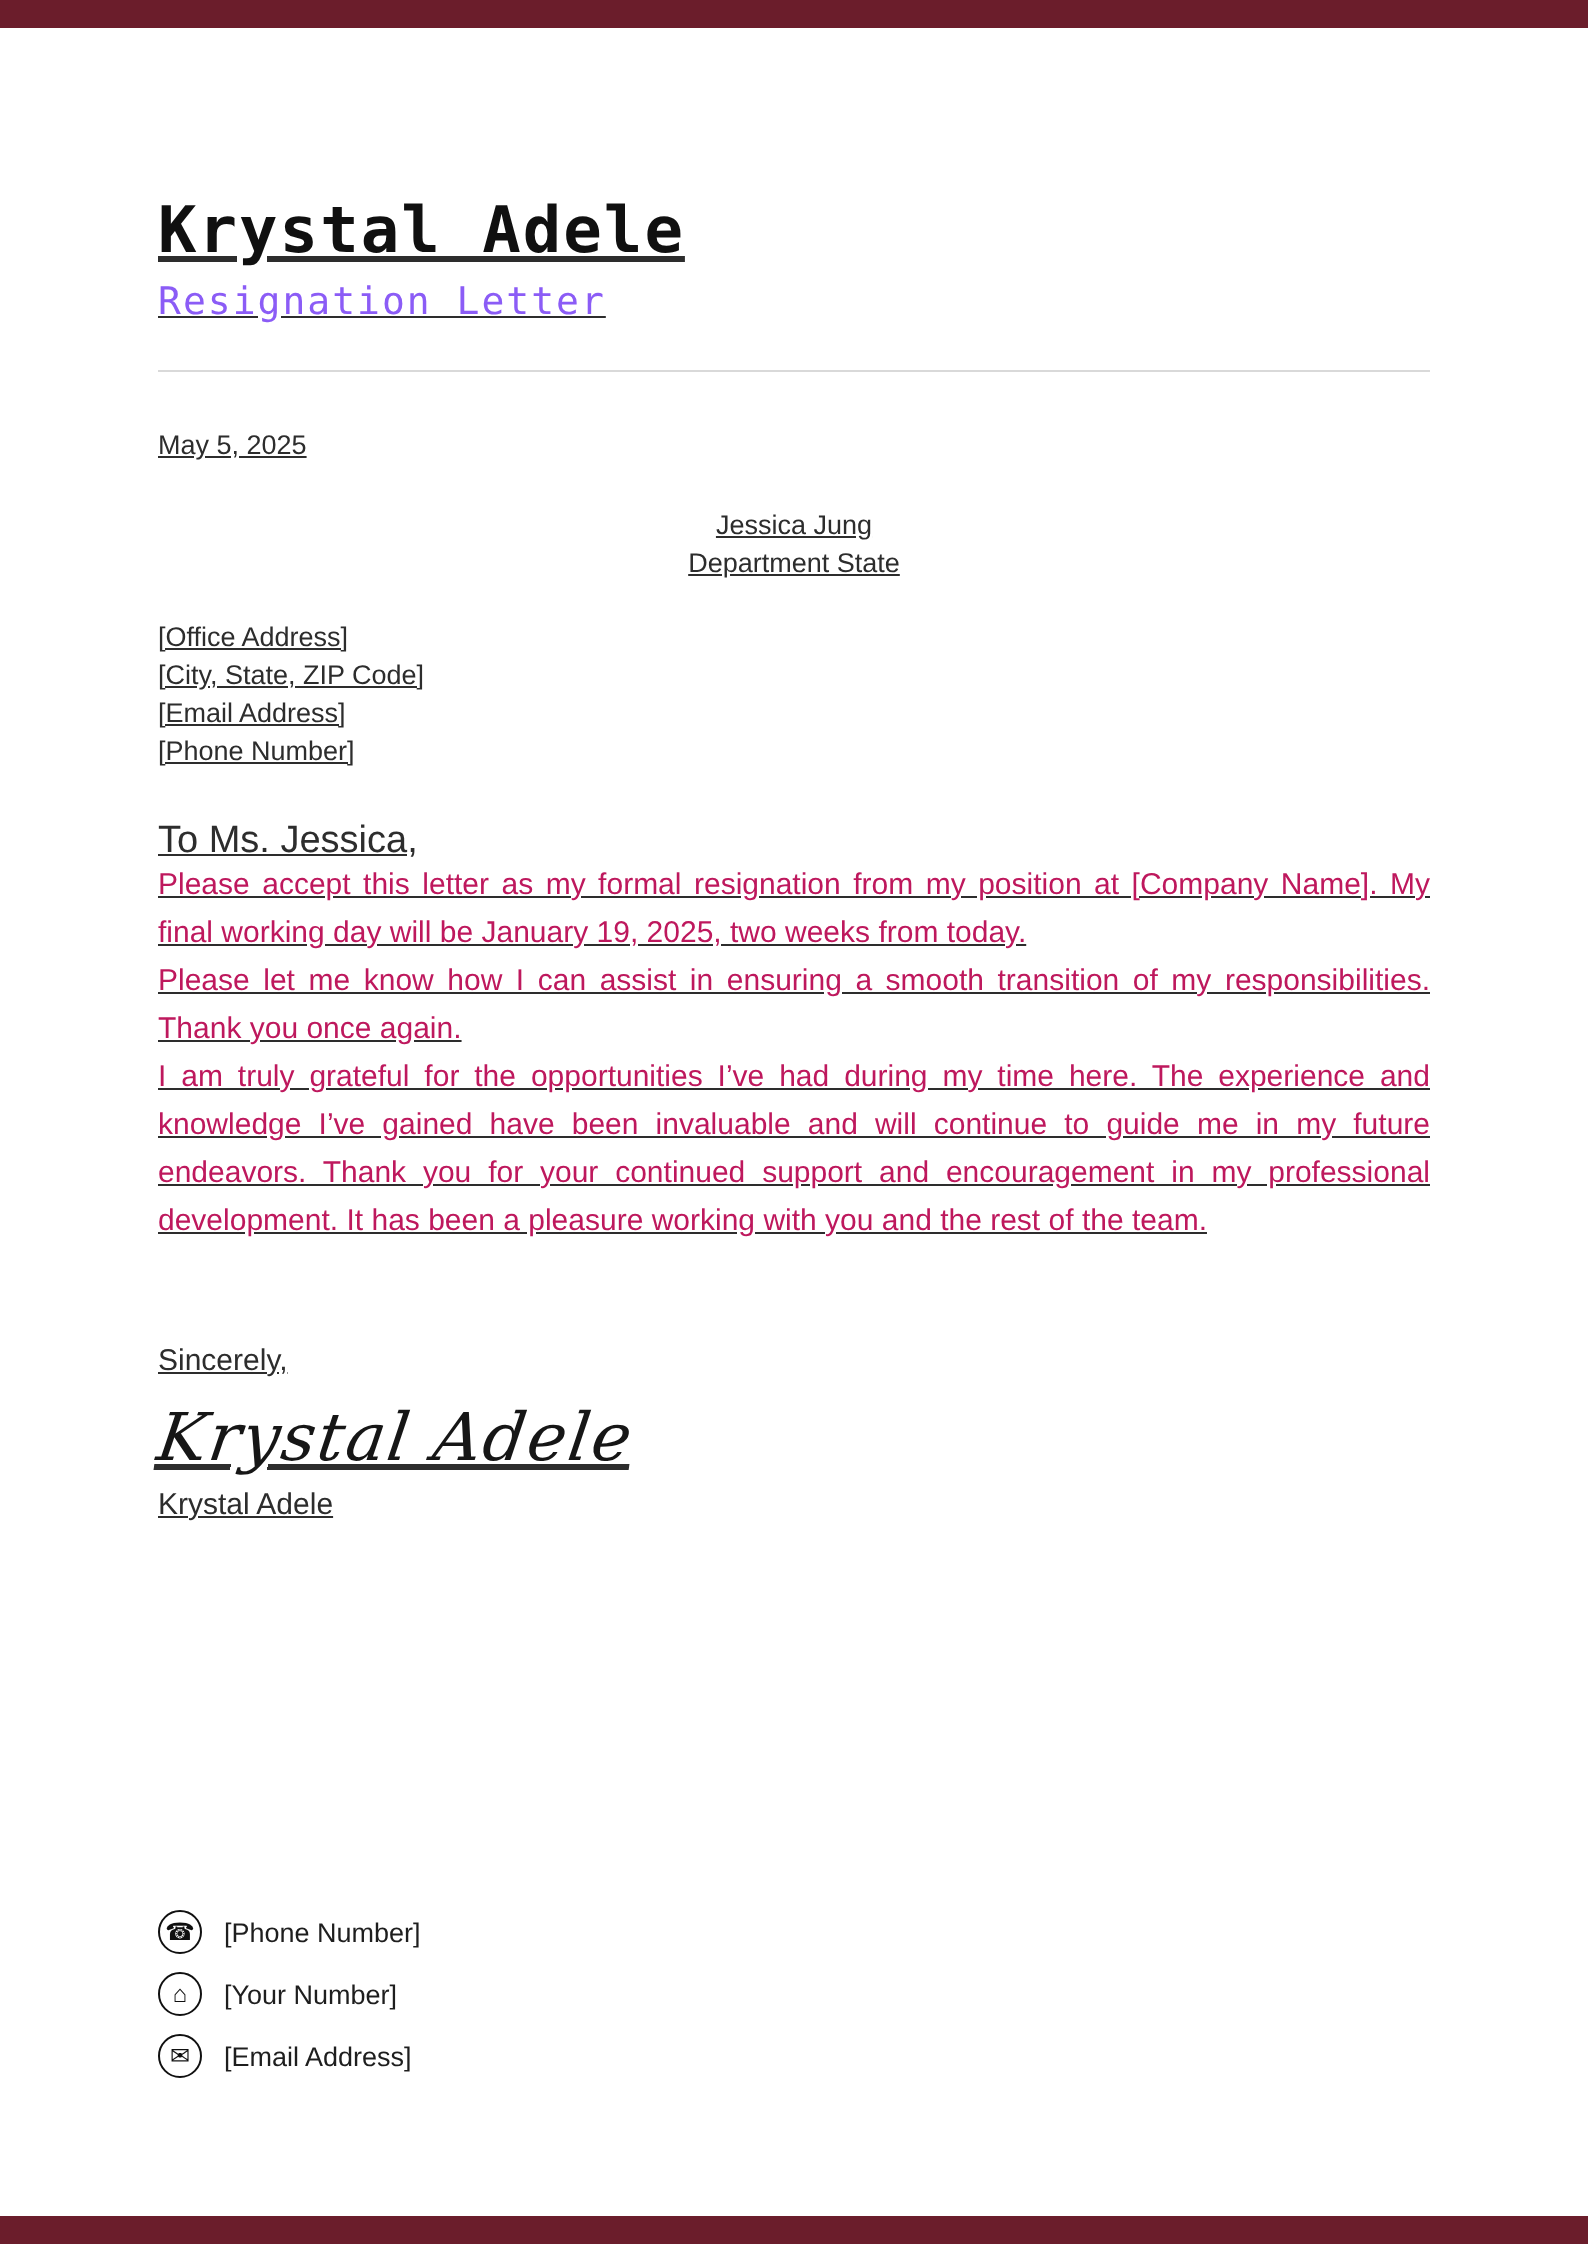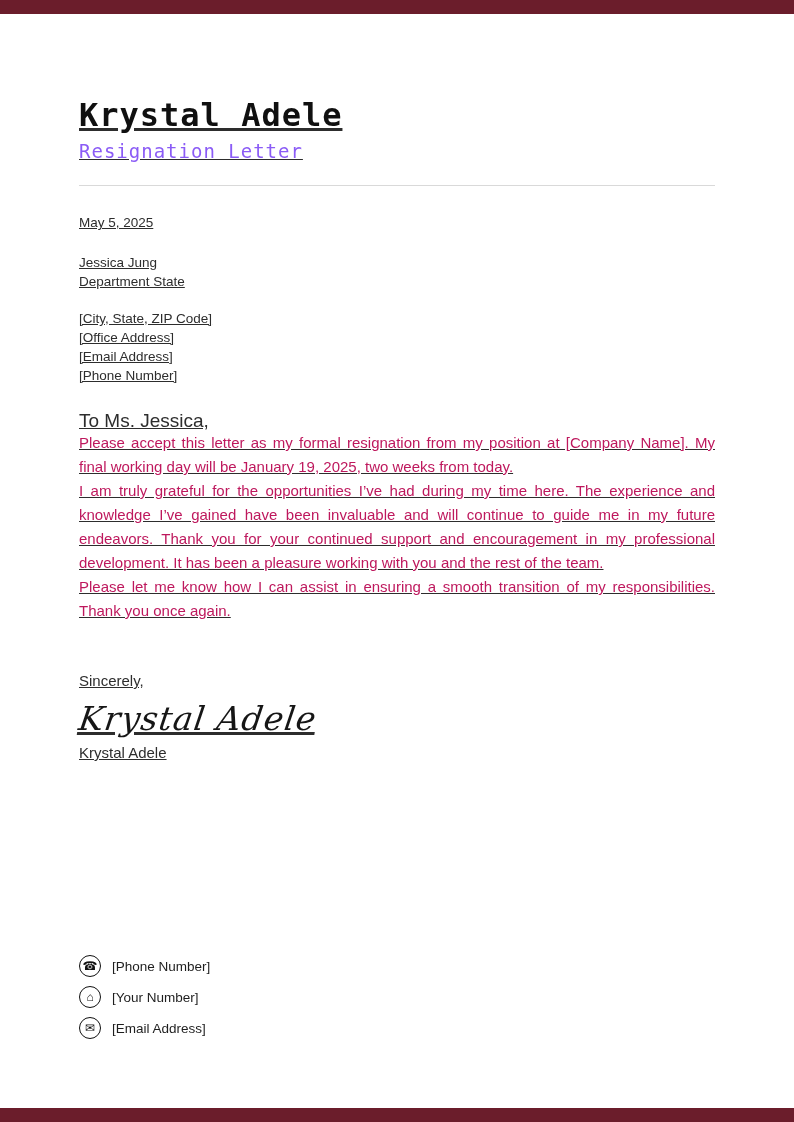--- a/index.html
+++ b/index.html
@@ -40,21 +40,21 @@
     margin-top: 5px;
     line-height: 24px;
   }
   .divider {
     border: none;
     border-top: 1px solid #d9d9d9;
     margin-top: 22px;
   }
 
   .date { font-size: 13.5px; margin-top: 28px; line-height: 17px; }
-  .recipient-block { margin-top: 22px; font-size: 13.5px; line-height: 19px; }
+  .recipient-block { margin-top: 22px; font-size: 13.5px; line-height: 19px; text-align: center; }
   .address-block { margin-top: 18px; font-size: 13.5px; line-height: 19px; }
   .salutation { margin-top: 26px; font-size: 19px; line-height: 20px; }
 
   .para {
     font-size: 15px;
     line-height: 24px;
     text-align: justify;
     color: #be185d;
   }
 
@@ -109,31 +109,31 @@
   <hr class="divider">
 
   <div class="date">May 5, 2025</div>
 
   <div class="recipient-block">
     <div>Jessica Jung</div>
     <div>Department State</div>
   </div>
 
   <div class="address-block">
+    <div>[Office Address]</div>
     <div>[City, State, ZIP Code]</div>
-    <div>[Office Address]</div>
     <div>[Email Address]</div>
     <div>[Phone Number]</div>
   </div>
 
   <div class="salutation">To Ms. Jessica,</div>
 
   <p class="para">Please accept this letter as my formal resignation from my position at [Company Name]. My final working day will be January 19, 2025, two weeks from today.</p>
+  <p class="para">Please let me know how I can assist in ensuring a smooth transition of my responsibilities. Thank you once again.</p>
   <p class="para">I am truly grateful for the opportunities I’ve had during my time here. The experience and knowledge I’ve gained have been invaluable and will continue to guide me in my future endeavors. Thank you for your continued support and encouragement in my professional development. It has been a pleasure working with you and the rest of the team.</p>
-  <p class="para">Please let me know how I can assist in ensuring a smooth transition of my responsibilities. Thank you once again.</p>
 
   <div class="closing">Sincerely,</div>
   <div class="signature">Krystal Adele</div>
   <div class="signer">Krystal Adele</div>
 
 </div>
 
 <div class="contacts">
   <div class="contact-row">
     <span class="icon-circle">☎</span>

